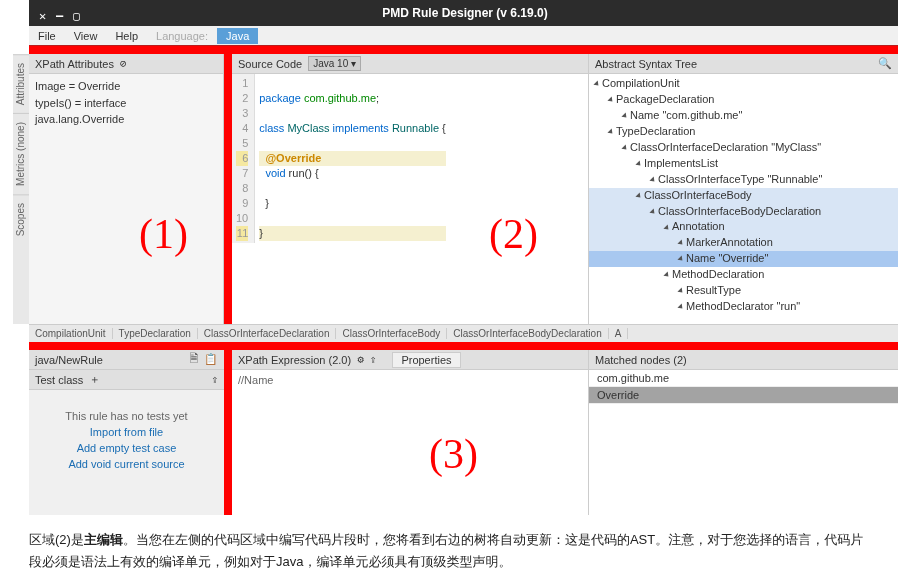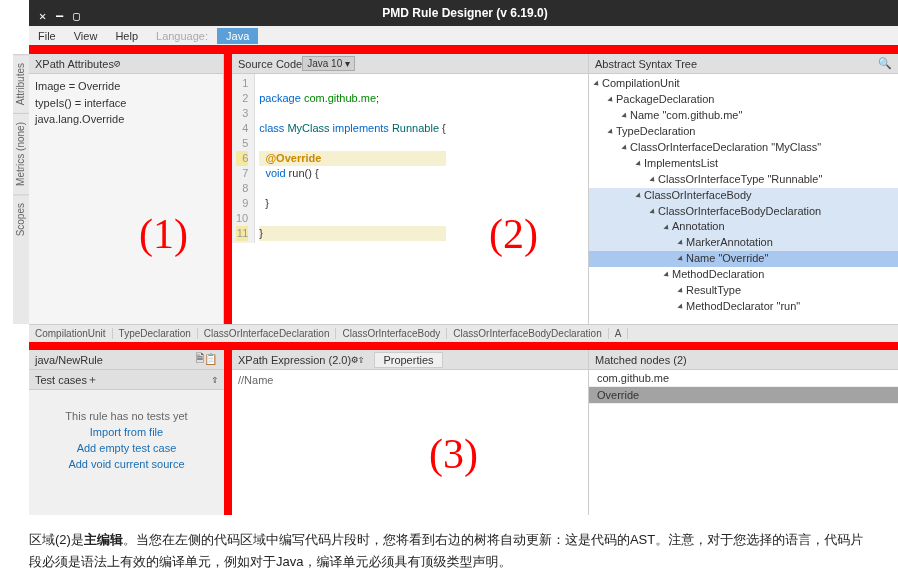--- a/index.html
+++ b/index.html
@@ -14,21 +14,21 @@
 .menubar .dis{color:#aaa}
 .menubar .active{background:#5a9fd8;color:#fff;padding:2px 9px}
 .redh{background:red;height:8px}
 .redv{background:red;width:8px}
 .main{display:flex;height:270px}
 .sidetabs{width:16px;background:#e8e8e8;display:flex;flex-direction:column;position:absolute;left:-16px;top:54px;height:270px}
 .sidetabs div{writing-mode:vertical-rl;transform:rotate(180deg);padding:8px 2px;font-size:10px;color:#666;text-align:center;border-bottom:1px solid #ccc}
 .col1{width:195px;background:#f5f5f5;border-right:1px solid #ccc}
 .col2{flex:1;background:#fff}
 .col3{width:310px;background:#fff;border-left:1px solid #ccc}
-.panelh{background:#e0e0e0;height:20px;display:flex;align-items:center;padding:0 6px;font-size:11px;border-bottom:1px solid #ccc;}
+.panelh{background:#e0e0e0;height:20px;display:flex;align-items:center;padding:0 6px;font-size:11px;border-bottom:1px solid #ccc;gap:6px}
 .panelh .dd{background:#d0d0d0;padding:1px 4px;border:1px solid #aaa;font-size:10px}
 .xpathattrs{padding:4px 6px;font-size:11px;line-height:1.5}
 .code{display:flex;font-family:monospace;font-size:11px}
 .gutter{background:#f0f0f0;color:#999;text-align:right;padding:2px 6px 2px 4px;border-right:1px solid #ddd;line-height:1.35}
 .gutter div{height:15px}
 .gutter .hl{background:#f5e8a0}
 .codelines{padding:2px 4px;line-height:1.35}
 .codelines div{height:15px;white-space:pre}
 .codelines .hl{background:#f5f0d0}
 .kw{color:#0066cc}
@@ -176,21 +176,21 @@
   <div class="redh"></div>
 
   <div class="bottom">
     <div class="bcol1">
       <div class="panelh">
         <span>java/NewRule</span>
         <span style="margin-left:auto" class="glyph">🗎</span>
         <span class="glyph">📋</span>
       </div>
       <div class="panelh">
-        <span>Test cases</span>
+        <span>Test class</span>
         <span class="glyph">＋</span>
         <span class="glyph" style="margin-left:auto">⇪</span>
       </div>
       <div class="testbox">
         <div>This rule has no tests yet</div>
         <a>Import from file</a>
         <a>Add empty test case</a>
         <a>Add void current source</a>
       </div>
     </div>

